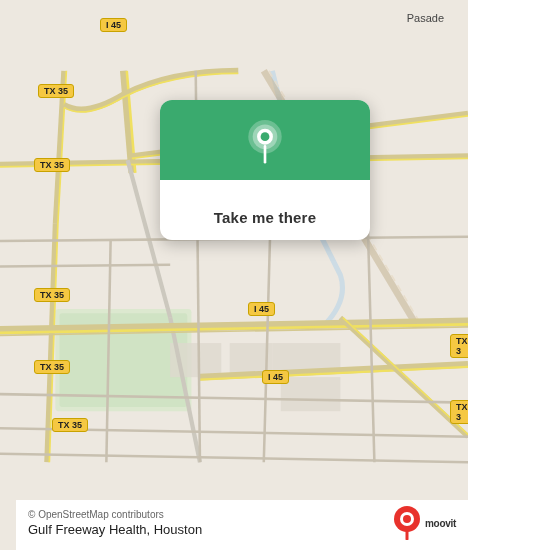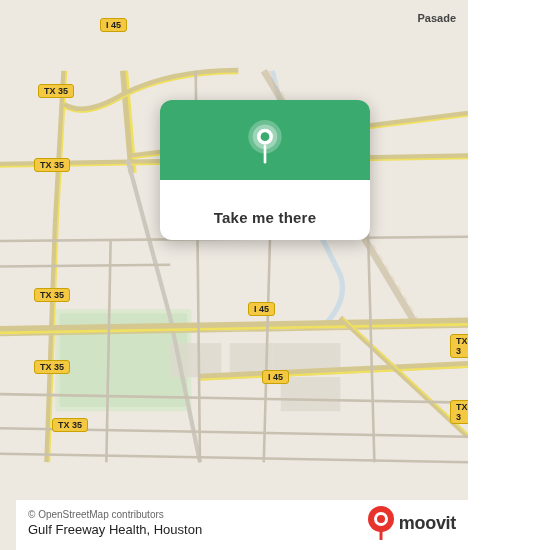--- a/index.html
+++ b/index.html
@@ -113,21 +113,21 @@
       color: #222;
     }
 
     .moovit-logo {
       display: flex;
       align-items: center;
       gap: 4px;
     }
 
     .moovit-text {
-      font-size: 18px;
+      font-size: 10px;
       font-weight: 700;
       color: #333;
       letter-spacing: -0.3px;
     }
 
     
     .road-label {
       position: absolute;
       background: #f5c842;
       border-radius: 3px;
@@ -207,21 +207,21 @@
   <div class="road-label" style="left:100px; top:18px;">I 45</div>
   <div class="road-label" style="left:38px; top:84px;">TX 35</div>
   <div class="road-label" style="left:34px; top:158px;">TX 35</div>
   <div class="road-label" style="left:34px; top:288px;">TX 35</div>
   <div class="road-label" style="left:34px; top:360px;">TX 35</div>
   <div class="road-label" style="left:52px; top:418px;">TX 35</div>
   <div class="road-label" style="left:248px; top:302px;">I 45</div>
   <div class="road-label" style="left:262px; top:370px;">I 45</div>
   <div class="road-label" style="left:450px; top:334px;">TX 3</div>
   <div class="road-label" style="left:450px; top:400px;">TX 3</div>
-  <div style="position:absolute; top:12px; right:12px; font-size:11px; font-weight:700; color:#444;">Pasade</div>
+  <div style="position:absolute; top:12px; right:24px; font-size:11px; font-weight:400; color:#444;">Pasade</div>
 
   <div class="popup-card">
     <div class="popup-green-area">
 
       <svg class="pin-icon" viewBox="0 0 44 50" fill="none">
         <circle cx="22" cy="19" r="19" fill="white" opacity="0.25"></circle>
         <circle cx="22" cy="19" r="14" fill="white" opacity="0.35"></circle>
         <circle cx="22" cy="19" r="9" fill="white"></circle>
         <circle cx="22" cy="19" r="5" fill="#3aaa6e"></circle>
         <path d="M22 30 Q22 44 22 48" stroke="white" stroke-width="3" stroke-linecap="round"></path>

